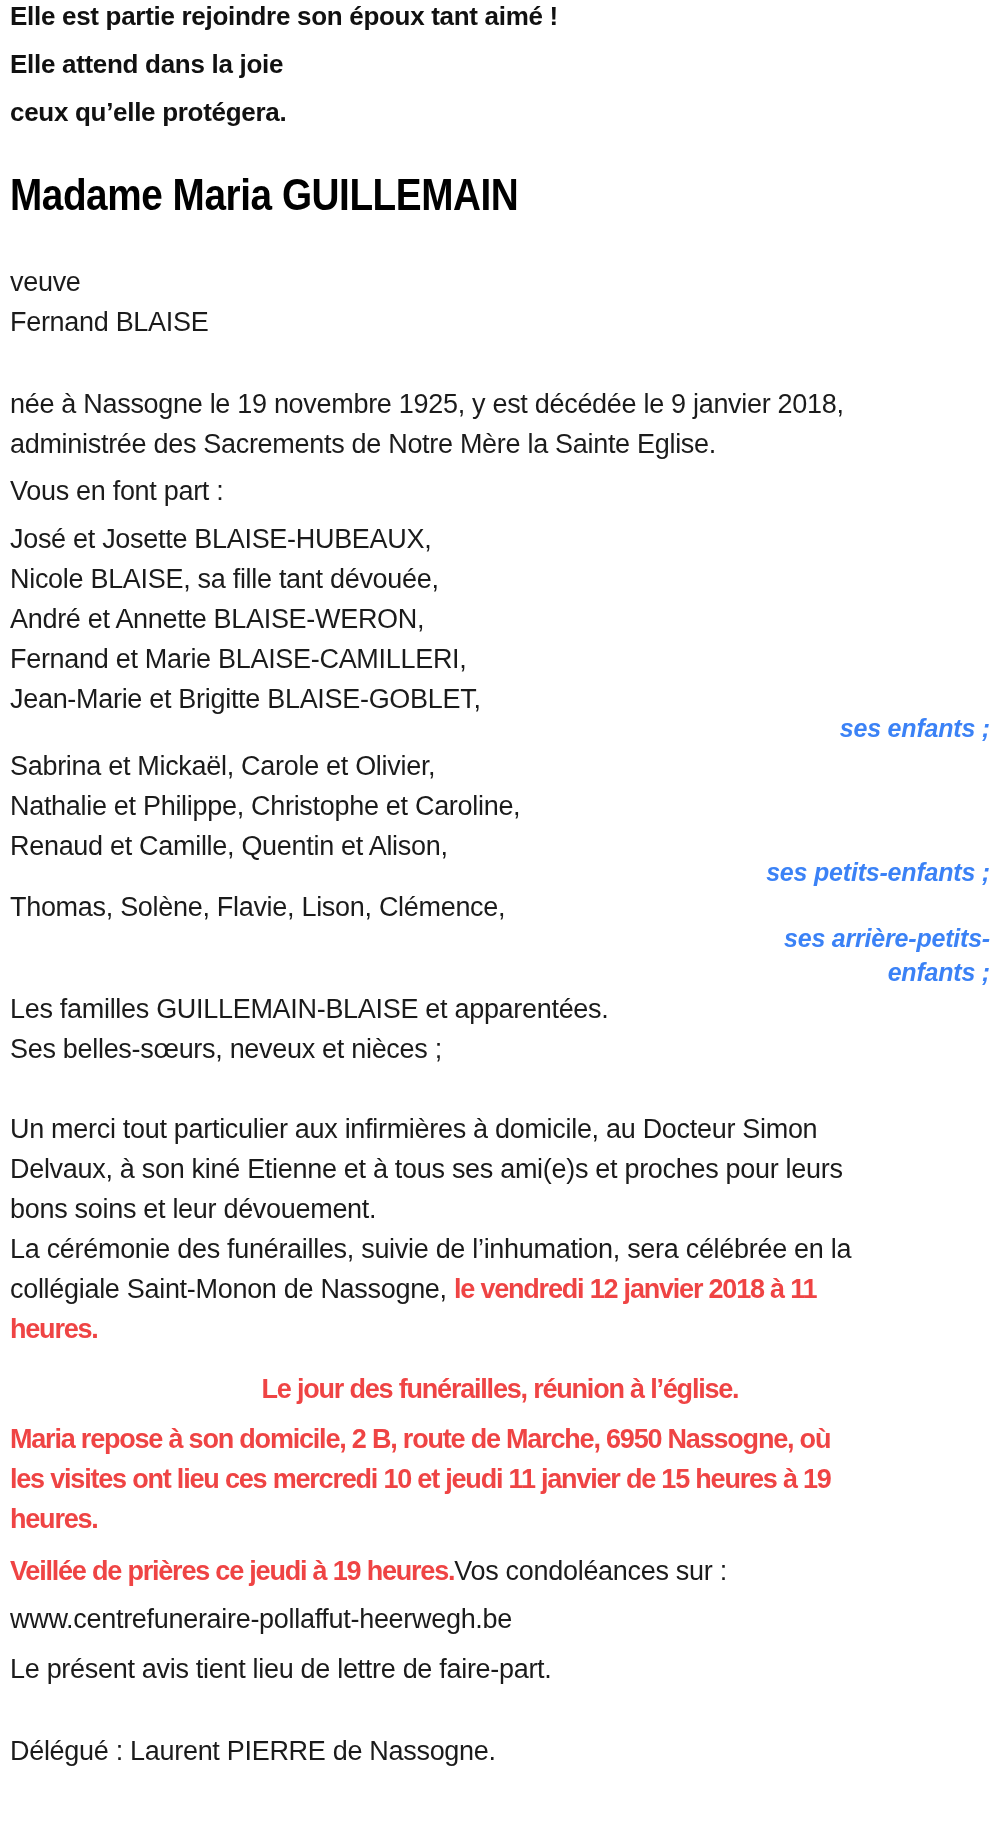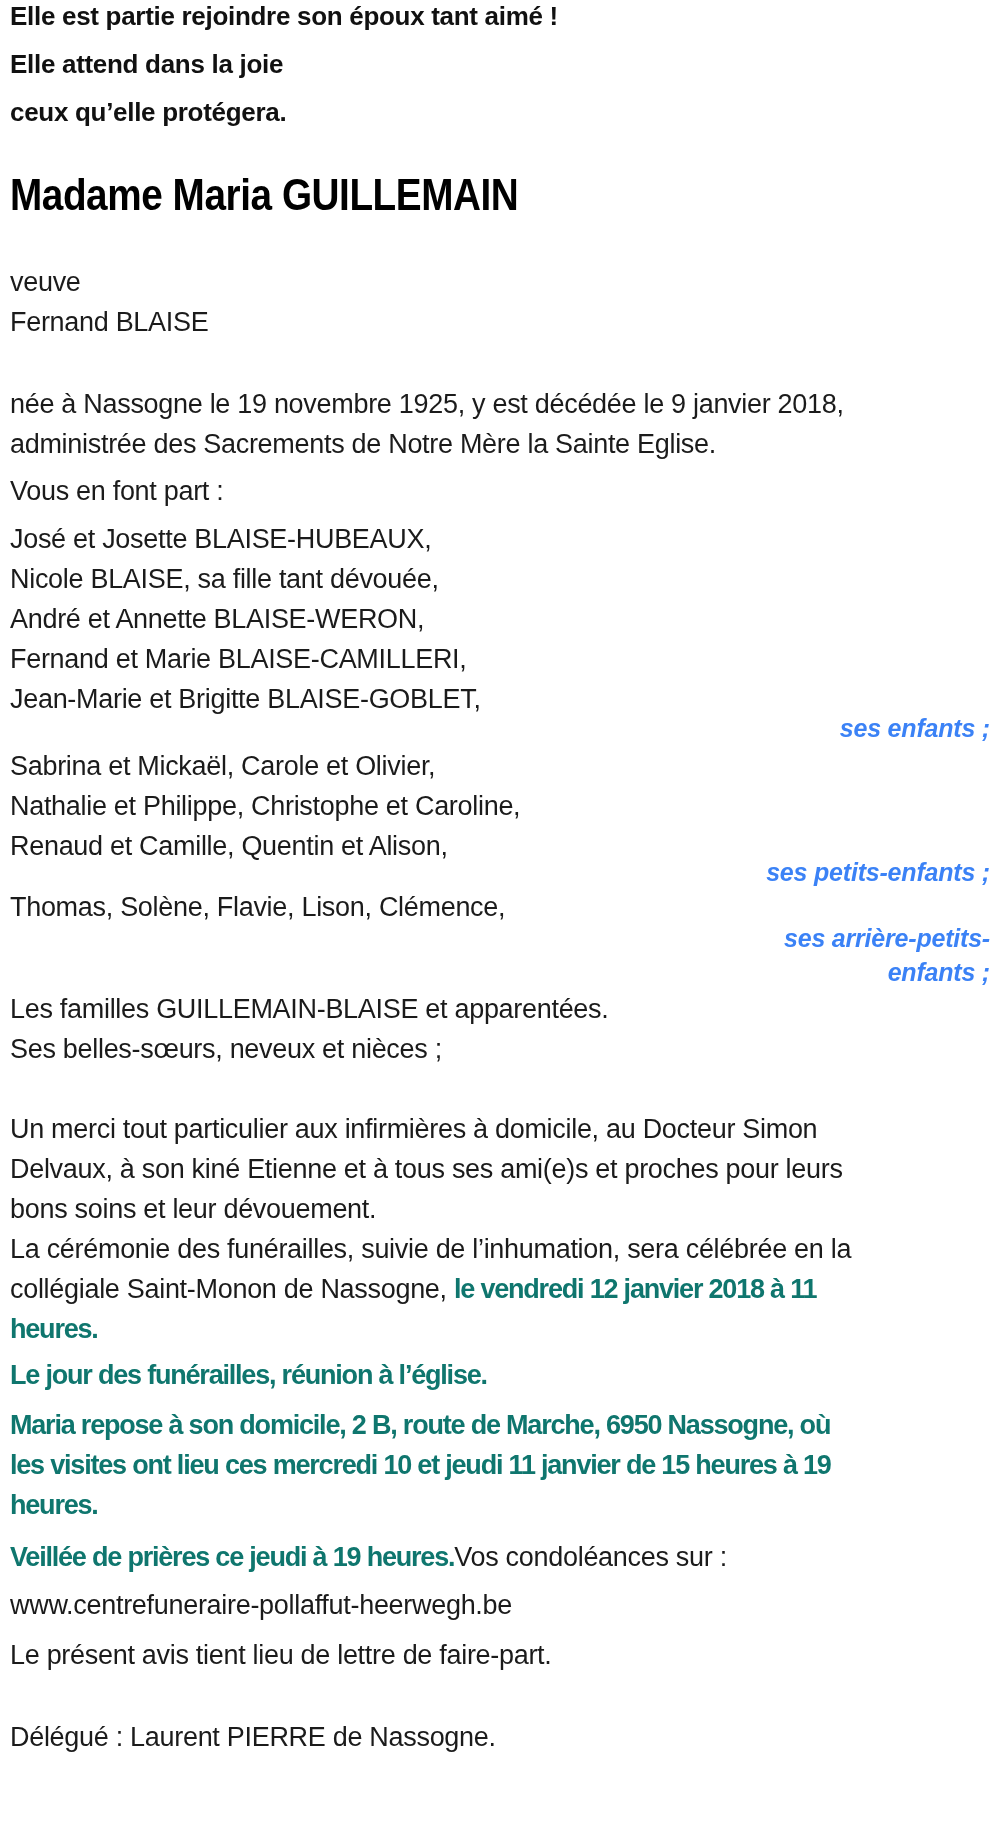--- a/index.html
+++ b/index.html
@@ -18,21 +18,21 @@
   }
   .epitaph-line {
     font-weight:700; font-size:26px; line-height:48px;
     letter-spacing:-0.3px; white-space:nowrap; color:#111;
   }
   .title {
     font-weight:700; font-size:44px; line-height:50px;
     letter-spacing:-0.5px; white-space:nowrap; color:#000;
     transform:scaleX(0.88); transform-origin:left center;
   }
-  .bold { font-weight:700; letter-spacing:-1.2px; color:#0f766e; }
+  .bold { font-weight:700; letter-spacing:-1.2px; color:#ef4444; }
   .label {
     font-weight:700; font-style:italic;
     font-size:25px; line-height:30px;
     letter-spacing:-0.2px; text-align:right; color:#3b82f6;
     white-space:nowrap;
   }
   .label-wrap { line-height:34px; }
 
   
   .sec-epitaph   { margin-top:-8px; }
@@ -42,21 +42,21 @@
   .sec-announce  { margin-top:7px; }
   .sec-children  { margin-top:8px; }
   .lab-children  { margin-top:-6px; }
   .sec-grandch   { margin-top:3px; }
   .lab-grandch   { margin-top:-9px; }
   .sec-ggc       { margin-top:0; }
   .lab-ggc       { margin-top:-6px; }
   .sec-relatives { margin-top:0; }
   .sec-thanks    { margin-top:40px; }
   .sec-ceremony  { }
-  .sec-meeting   { margin-top:6px; }
+  .sec-meeting   { margin-top:20px;text-align:center; }
   .sec-repose    { margin-top:10px; }
   .sec-vigil     { margin-top:12px; }
   .sec-website   { margin-top:8px; }
   .sec-notice    { margin-top:10px; }
   .sec-delegate  { margin-top:42px; }
 </style>
 </head>
 <body>
 
 <div class="doc">

